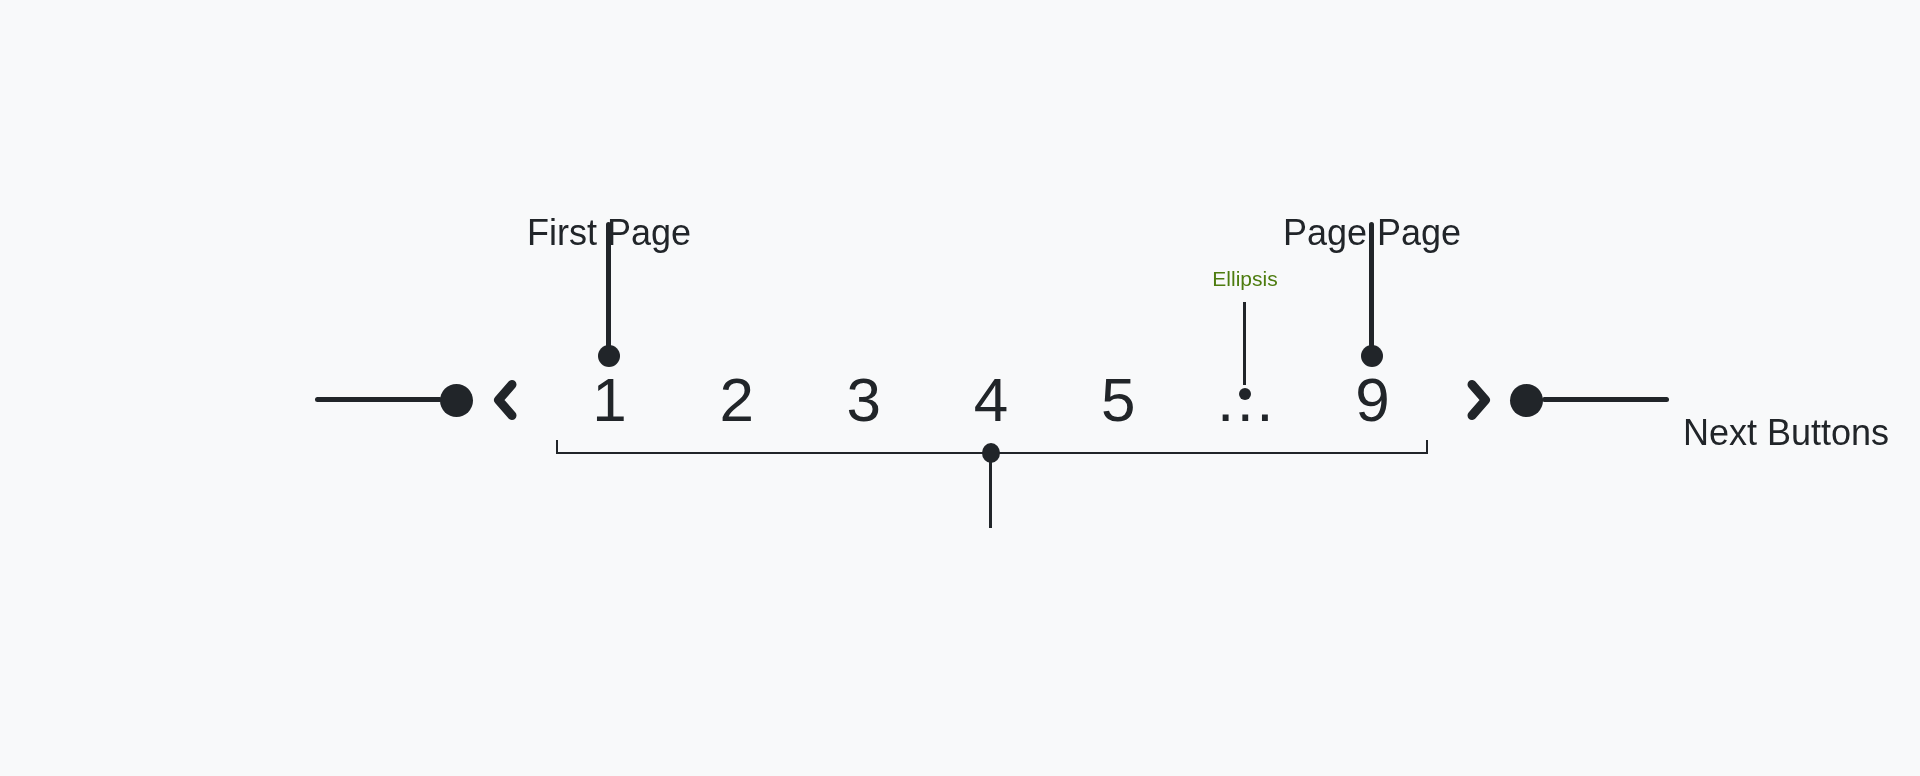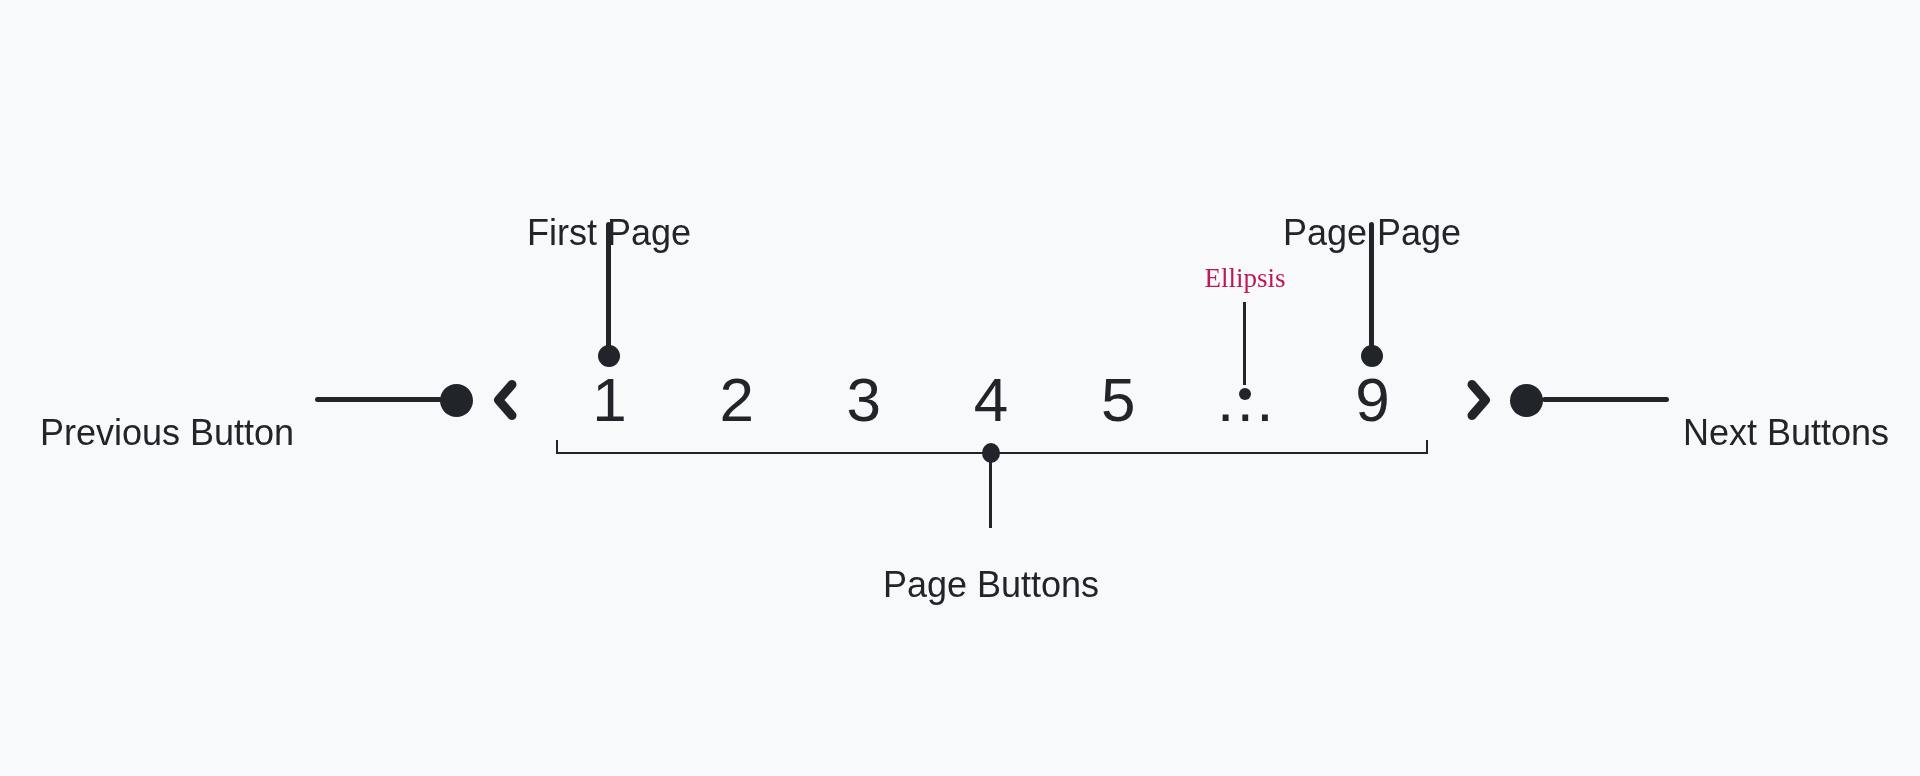--- a/index.html
+++ b/index.html
@@ -23,25 +23,24 @@
     color: #212529;
     margin-top: 32px;
   }
   .lbl-prev  { left: 40px;  top: 383px; }
   .lbl-next  { left: 1683px; top: 383px; }
   .lbl-first { left: 609px;  top: 183px; transform: translateX(-50%); }
   .lbl-last  { left: 1372px; top: 183px; transform: translateX(-50%); }
   .lbl-pagebuttons { left: 991px; top: 535px; transform: translateX(-50%); }
   .ann-label-sm {
     position: absolute;
-    font-size: 27px;
+    font-size: 21px;
     line-height: 27px;
     white-space: nowrap;
-    color: #be185d;
-    font-family: Liberation Serif, serif;
+    color: #4d7c0f;
   }
   .lbl-ellipsis { left: 1245px; top: 265px; transform: translateX(-50%); }
 
   
   .hline { position: absolute; height: 5px; background: #212529; border-radius: 3px; }
   .line-prev { left: 315px; top: 397px; width: 127px; }
   .line-next { left: 1542px; top: 397px; width: 127px; }
 
   .vline { position: absolute; width: 5px; background: #212529; border-radius: 3px; }
   .vline-first { left: 606px; top: 222px; height: 126px; }
@@ -89,21 +88,20 @@
     border-left: 2px solid #212529;
     border-right: 2px solid #212529;
     border-bottom: 2px solid #212529;
   }
 </style>
 </head>
 <body>
 
 <div class="canvas">
 
-  <div class="ann-label lbl-prev">Previous Button</div>
   <div class="hline line-prev"></div>
   <div class="dot dot-prev"></div>
 
   <div class="chevron chev-left">
     <svg width="30" height="44" viewBox="0 0 30 44">
       <polyline points="22,6.5 8.5,22 22,37.5" fill="none" stroke="#212529" stroke-width="9" stroke-linecap="round" stroke-linejoin="round"></polyline>
     </svg>
   </div>
 
   <div class="pages">
@@ -134,15 +132,14 @@
   <div class="vline vline-last"></div>
   <div class="dot dot-last"></div>
 
   <div class="ann-label-sm lbl-ellipsis">Ellipsis</div>
   <div class="vline-thin vline-ellipsis"></div>
   <div class="dot dot-ellipsis"></div>
 
   <div class="bracket"></div>
   <div class="dot dot-bracket"></div>
   <div class="vline-thin vline-pagebuttons"></div>
-  <div class="ann-label lbl-pagebuttons">Page Buttons</div>
 
 </div>
 
 </body></html>

